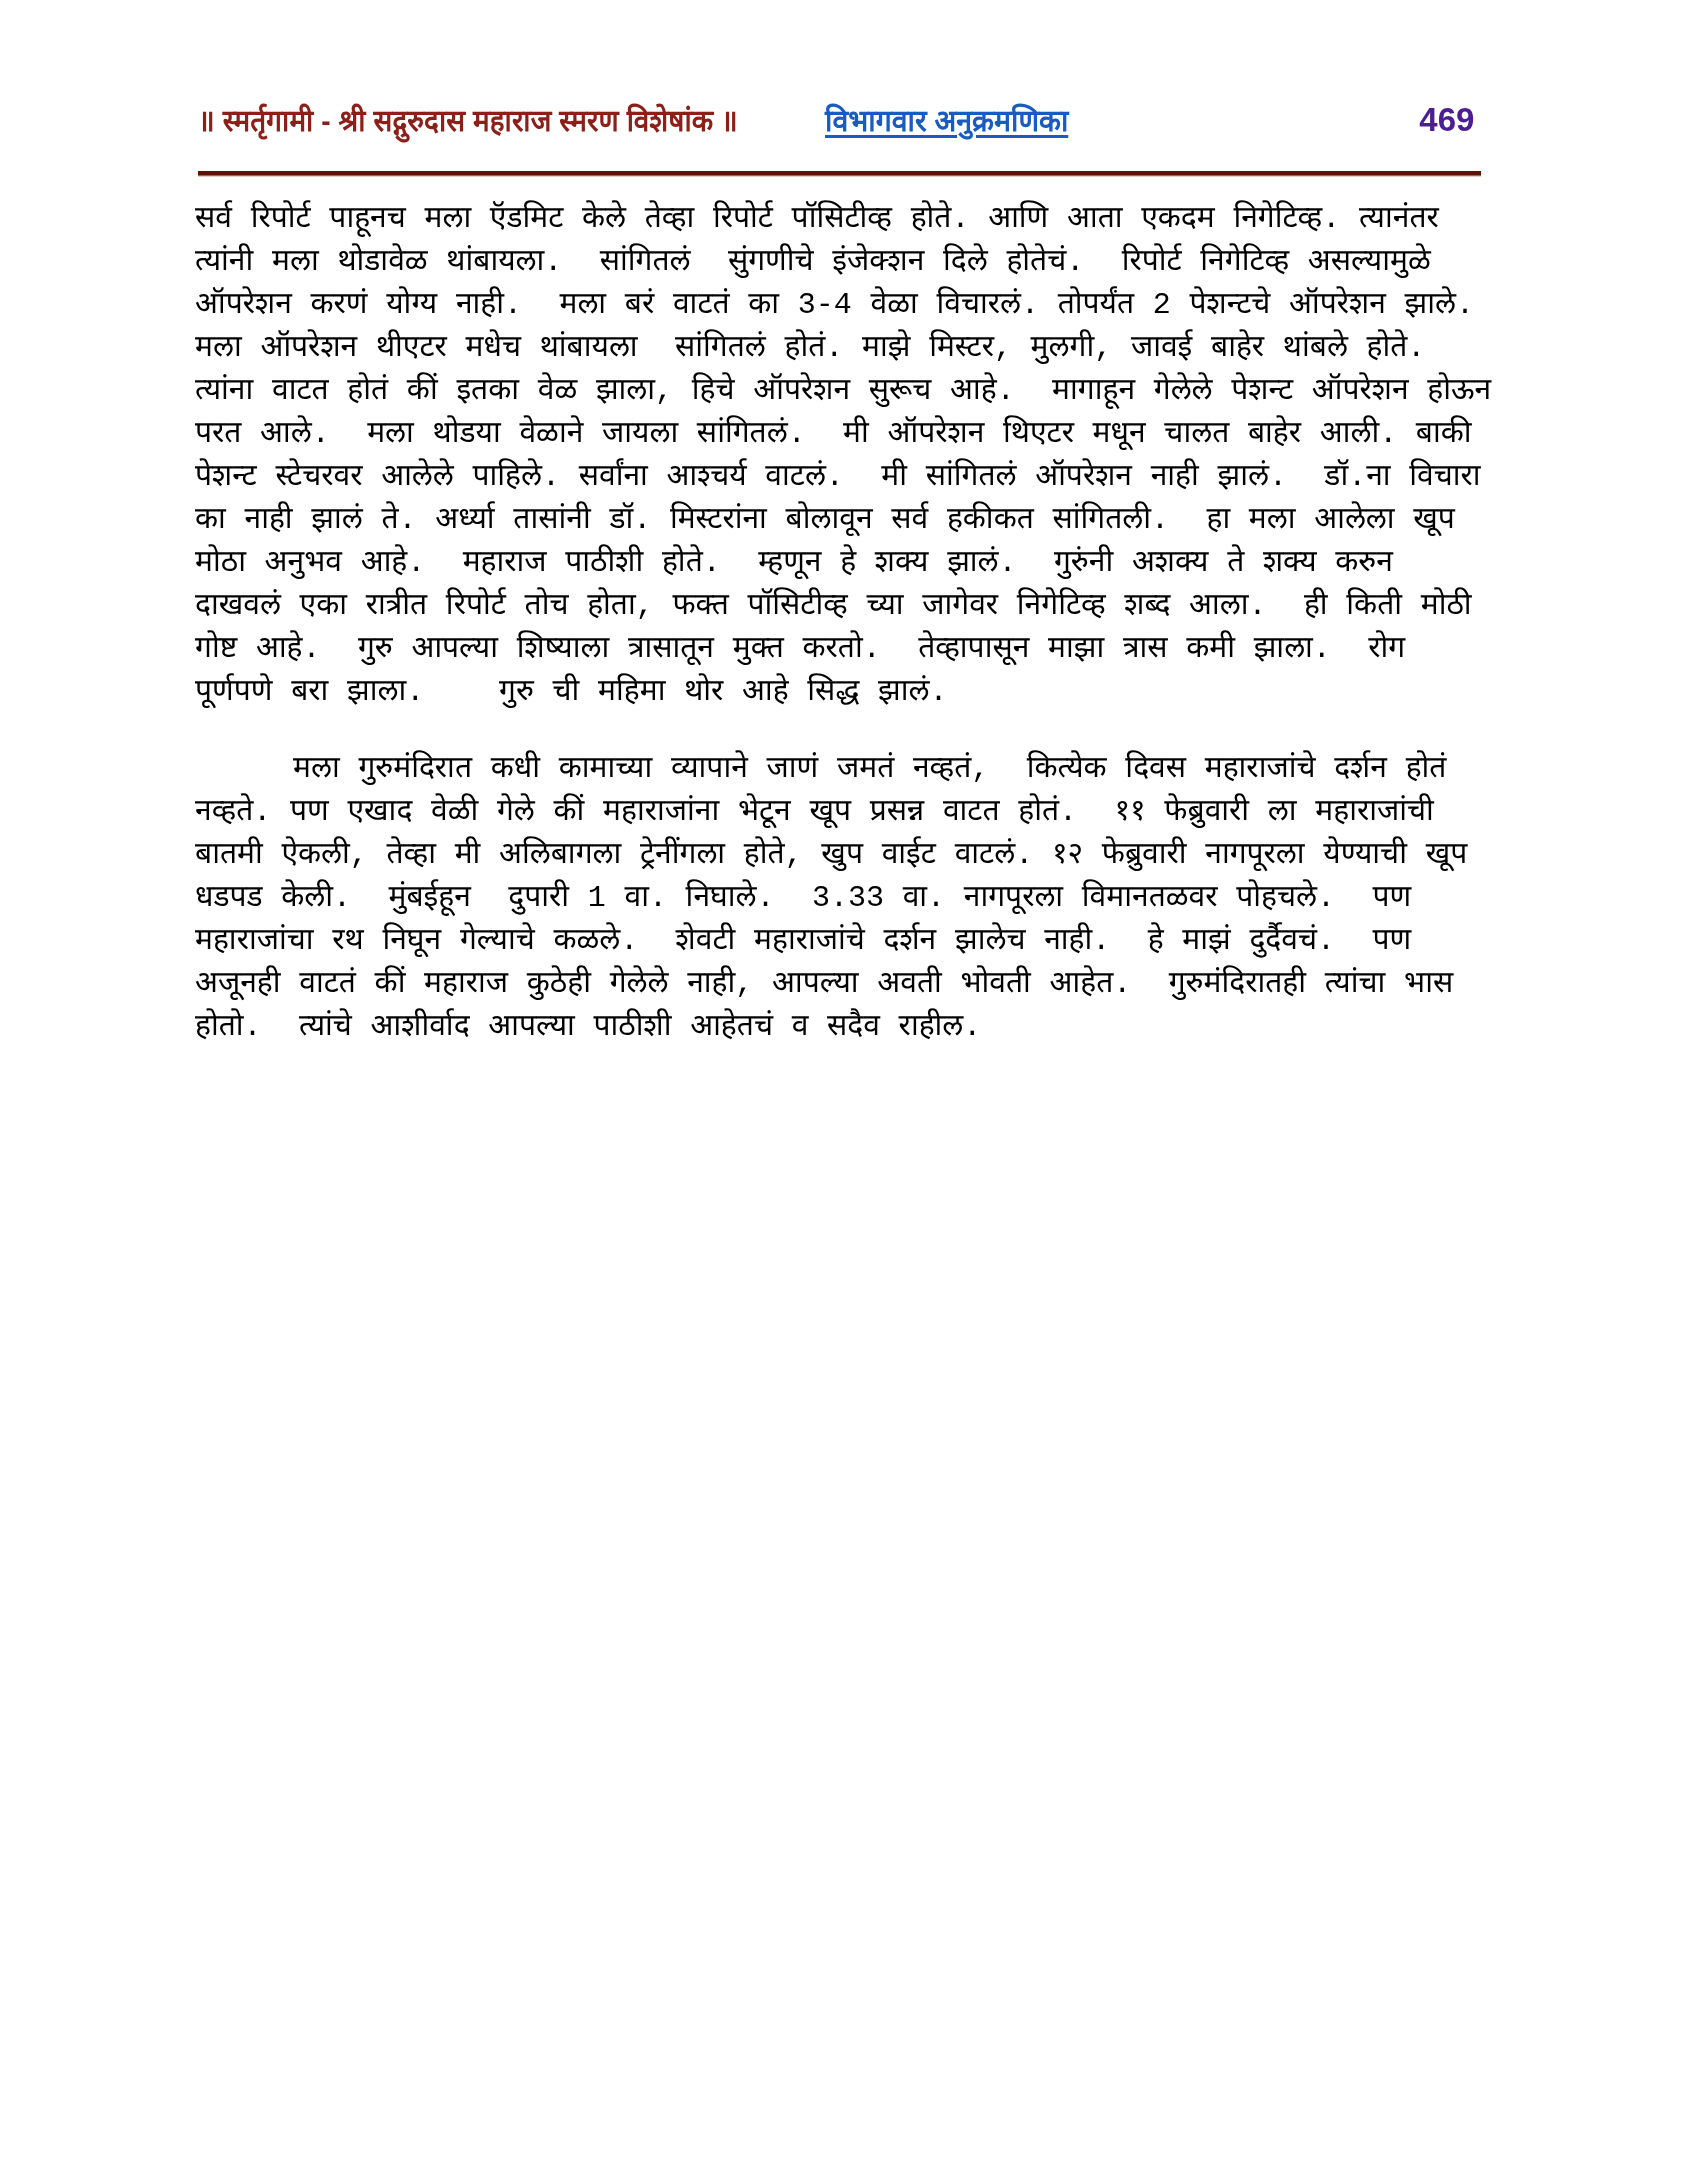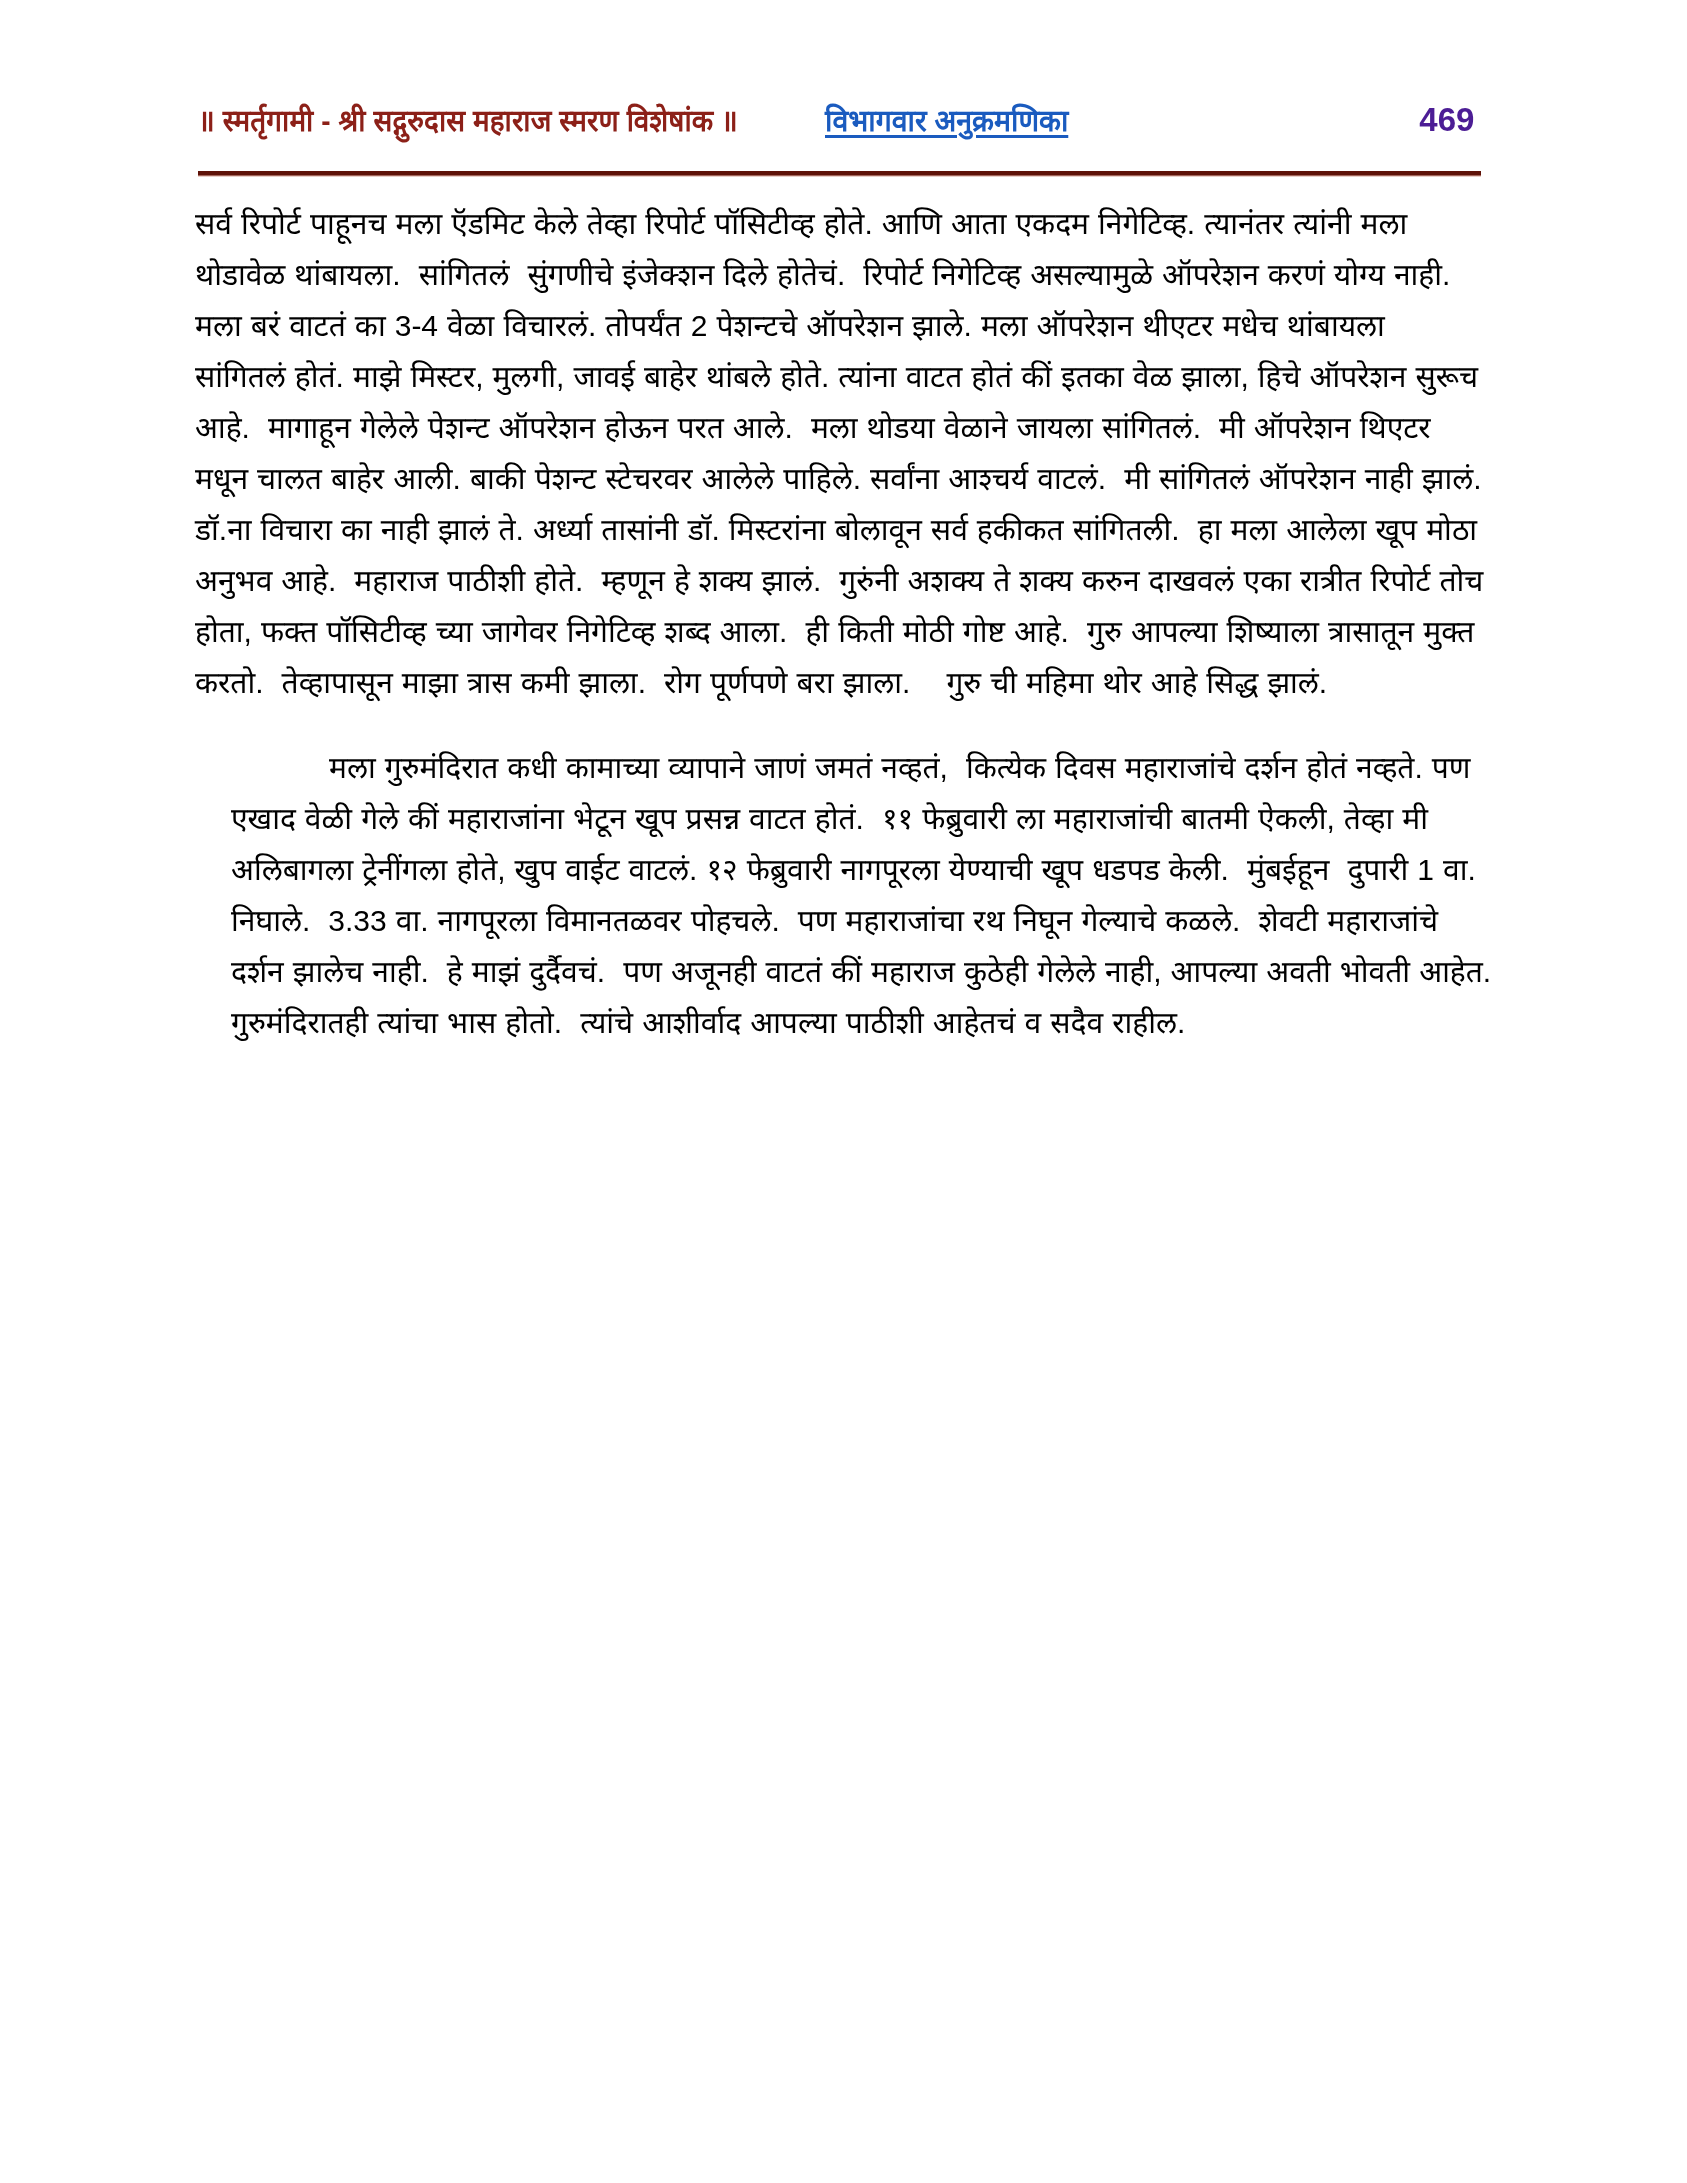--- a/index.html
+++ b/index.html
@@ -89,32 +89,31 @@
   .body-block {
     position: absolute;
     top: 198px;
     left: 195px;
     width: 1297px;
   }
 
   .para {
     margin: 0;
     color: #000000;
-    font-family: Liberation Sans, sans-serif;
+    font-family: Liberation Mono, monospace;
     font-size: 30px;
-    line-height: 51px;
+    line-height: 43px;
     word-spacing: 0.7px;
     text-align: left;
     white-space: pre-wrap;
   }
 
   .para.p2 {
     margin-top: 34px;
     text-indent: 98px;
-    margin-left: 36px;
   }
 
   
   .rule-bottom {
     position: absolute;
     top: 1994px;
     left: 198px;
     width: 1283px;
     height: 4.6px;
     background: #5e1208;

